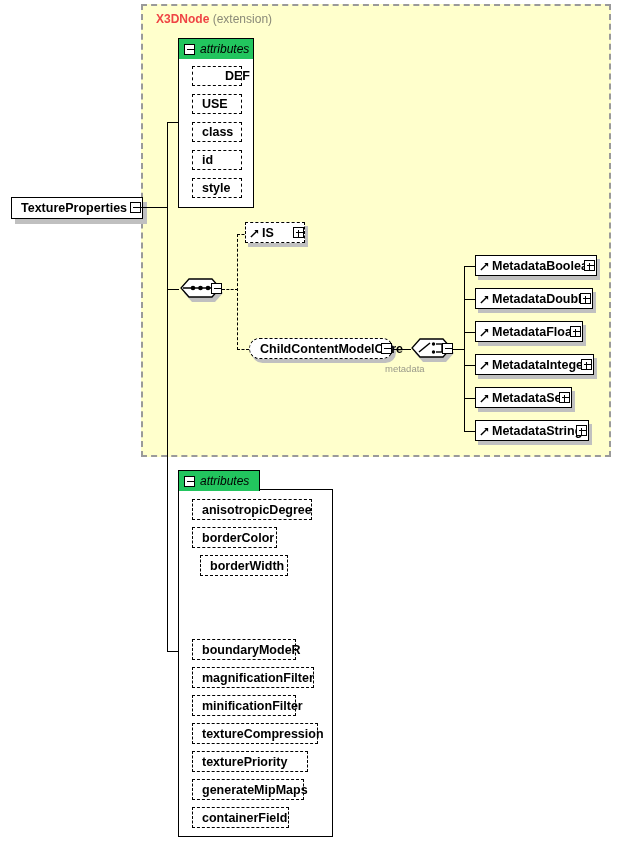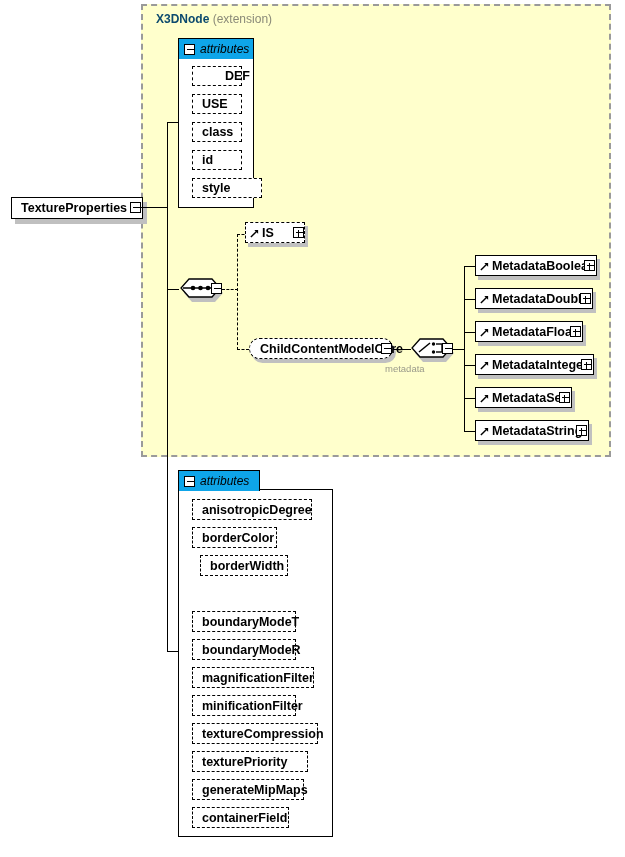--- a/index.html
+++ b/index.html
@@ -3,21 +3,21 @@
 <meta charset="utf-8">
 <style>
   html,body{margin:0;padding:0;background:#ffffff;}
   body{width:625px;height:857px;position:relative;overflow:hidden;
        font-family:"Liberation Sans",sans-serif;color:#000;}
   #stage{position:absolute;left:0;top:0;width:625px;height:857px;}
 
   
   .ext-region{position:absolute;background:#ffffcc;border:2px dashed #9a9a9a;box-sizing:border-box;}
   .ext-title{position:absolute;font-size:12px;color:#8a8a78;white-space:nowrap;}
-  .ext-title b{color:#0c4a6e;font-weight:bold;}
+  .ext-title b{color:#ef4444;font-weight:bold;}
   .ext-title i{font-style:normal;}
 
   
   .ln{position:absolute;background:#000;}
   .ln.h{height:1px;}
   .ln.v{width:1px;}
   .dln{position:absolute;}
   .dln.h{height:0;border-top:1px dashed #000;}
   .dln.v{width:0;border-left:1px dashed #000;}
 
@@ -38,21 +38,21 @@
        box-sizing:border-box;z-index:4;}
   .exp::before{content:"";position:absolute;left:2px;top:4px;width:7px;height:1px;background:#000;}
   .exp.plus::after{content:"";position:absolute;left:4px;top:2px;width:1px;height:7px;background:#000;}
 
   
   .refarrow{position:absolute;left:4px;bottom:4px;width:9px;height:9px;z-index:4;}
 
   
   .attrs{position:absolute;box-sizing:border-box;border:1px solid #000;background:#fff;z-index:3;}
   .attrs-tab{position:absolute;box-sizing:border-box;border:1px solid #000;border-bottom:none;
-             background:#0ea5e9;height:21px;display:flex;align-items:center;padding-left:5px;
+             background:#22c55e;height:21px;display:flex;align-items:center;padding-left:5px;
              font-size:12px;font-style:italic;z-index:5;}
   .attrs-tab .exp{position:relative;margin-right:5px;}
   .attr-item{position:absolute;box-sizing:border-box;border:1px dashed #000;background:#fff;
              display:flex;align-items:center;padding-left:9px;padding-right:9px;
              font-size:12.5px;font-weight:bold;white-space:nowrap;z-index:4;}
 
   
   .conn{position:absolute;z-index:3;}
   .conn svg{display:block;}
 
@@ -105,21 +105,21 @@
   <div class="attr-item" style="left:192px;top:122px;width:50px;height:20px;">
     <span>class</span>
   </div>
 
   <div class="sh" style="left:195px;top:154px;width:50px;height:20px;"></div>
   <div class="attr-item" style="left:192px;top:150px;width:50px;height:20px;">
     <span>id</span>
   </div>
 
   <div class="sh" style="left:195px;top:182px;width:50px;height:20px;"></div>
-  <div class="attr-item" style="left:192px;top:178px;width:70px;height:20px;">
+  <div class="attr-item" style="left:192px;top:178px;width:50px;height:20px;">
     <span>style</span>
   </div>
 
   <div class="conn" style="left:179px;top:275px;">
     <svg width="46" height="30" viewBox="0 0 46 30">
       <polygon points="10,5 33,5 41,14 33,23 10,23 2,14" fill="#c0c0c0" transform="translate(3,4)"></polygon>
       <polygon points="10,4 33,4 41,13 33,22 10,22 2,13" fill="#ffffff" stroke="#000" stroke-width="1.3"></polygon>
       <line x1="4" y1="13" x2="39" y2="13" stroke="#000" stroke-width="1.3"></line>
       <circle cx="14" cy="13" r="2.3" fill="#000"></circle>
       <circle cx="21.5" cy="13" r="2.3" fill="#000"></circle>
@@ -254,23 +254,20 @@
   </div>
 
   <div class="sh" style="left:195px;top:559px;width:88px;height:21px;"></div>
   <div class="attr-item" style="left:200px;top:555px;width:88px;height:21px;">
     <span>borderWidth</span>
   </div>
 
   <div class="sh" style="left:195px;top:587px;width:104px;height:21px;"></div>
 
   <div class="sh" style="left:195px;top:615px;width:104px;height:21px;"></div>
-  <div class="attr-item" style="left:192px;top:611px;width:104px;height:21px;">
-    <span>boundaryModeT</span>
-  </div>
 
   <div class="sh" style="left:195px;top:643px;width:104px;height:21px;"></div>
   <div class="attr-item" style="left:192px;top:639px;width:104px;height:21px;">
     <span>boundaryModeR</span>
   </div>
 
   <div class="sh" style="left:195px;top:671px;width:122px;height:21px;"></div>
   <div class="attr-item" style="left:192px;top:667px;width:122px;height:21px;">
     <span>magnificationFilter</span>
   </div>

